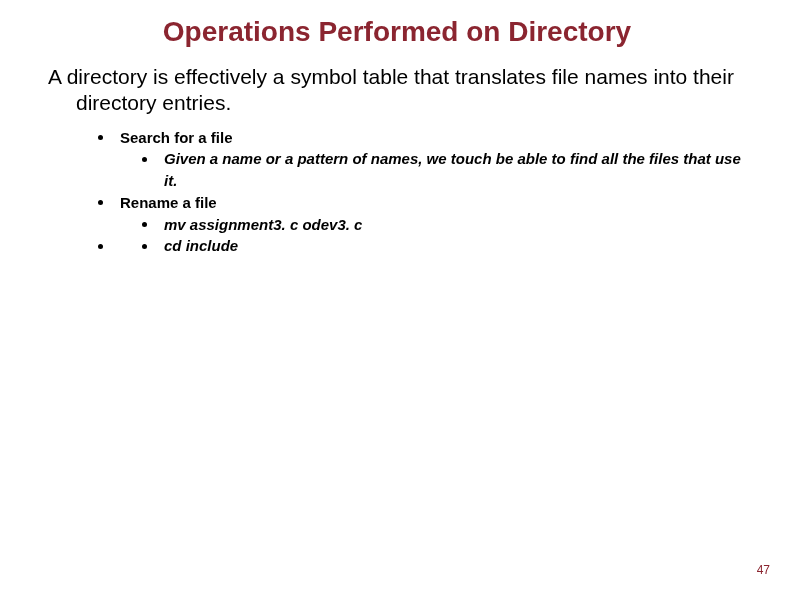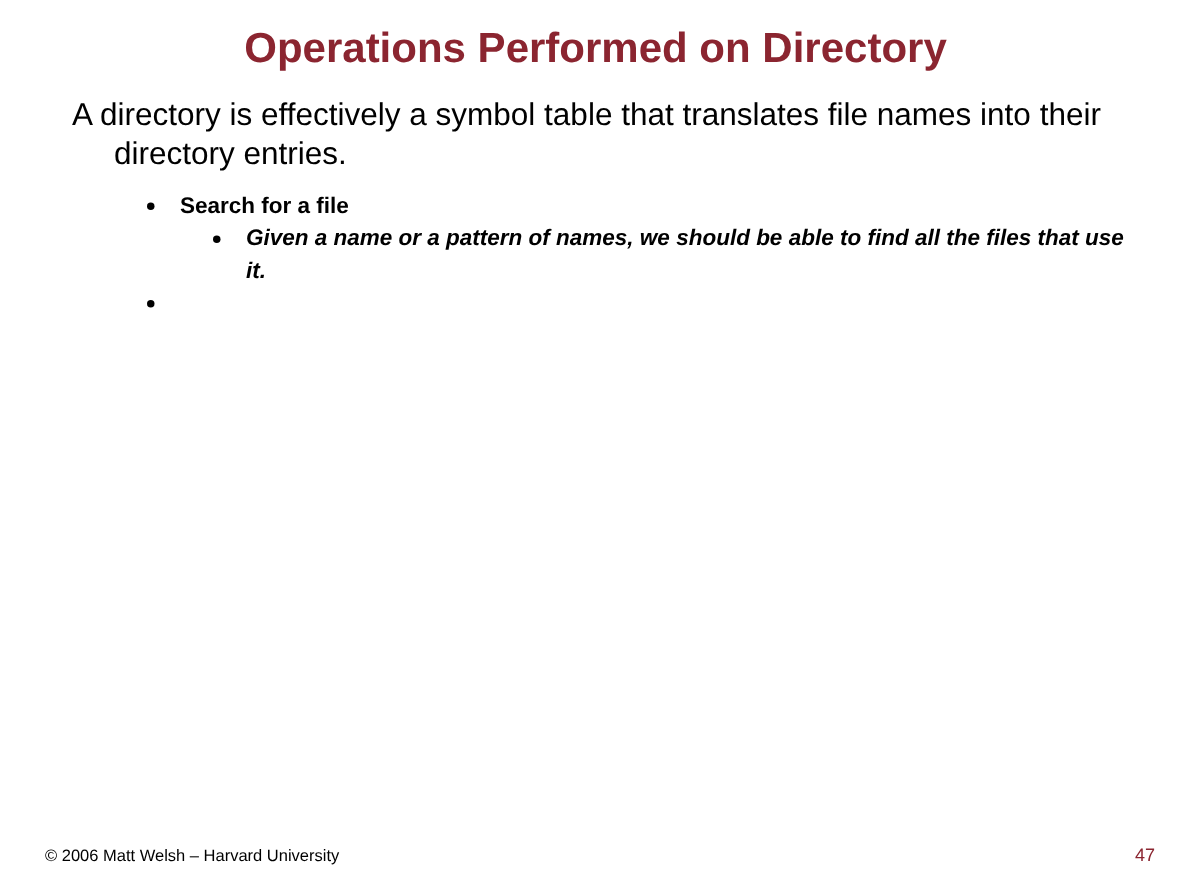--- a/index.html
+++ b/index.html
@@ -105,23 +105,31 @@
 <div class="slide">
 
   <div class="title">Operations Performed on Directory</div>
 
   <div class="intro">A directory is effectively a symbol table that translates file names into their directory entries.</div>
 
   <ul class="outer">
     <li>
       <span>Search for a file</span>
       <ul class="inner">
-        <li>Given a name or a pattern of names, we should be able to find all the files that use it.</li>
+        <li>Given a name or a pattern of names, we touch be able to find all the files that use it.</li>
       </ul>
     </li>
     <li>
+      <span>Rename a file</span>
+      <ul class="inner">
+        <li>mv assignment3. c odev3. c</li>
+      </ul>
+    </li>
+    <li>
+      <ul class="inner">
+        <li>cd include</li>
+      </ul>
     </li>
   </ul>
 
-  <div class="footer-left">© 2006 Matt Welsh – Harvard University</div>
   <div class="footer-right">47</div>
 
 </div>
 
 </body></html>

